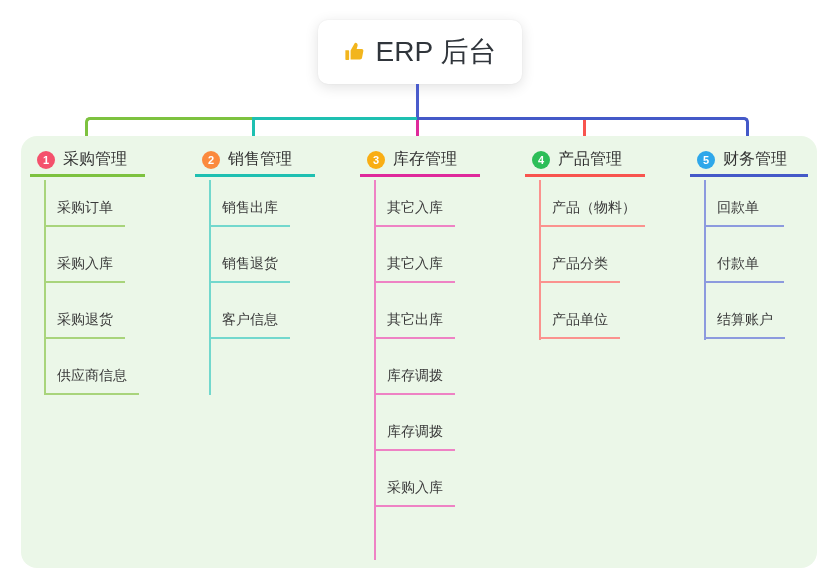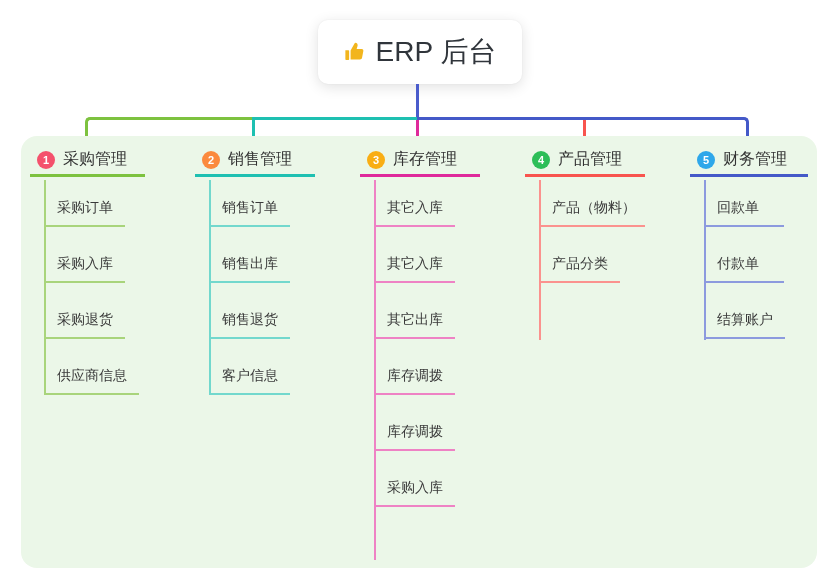--- a/index.html
+++ b/index.html
@@ -100,23 +100,20 @@
         </div>
   </div>
       <div class="branch" style="left: 174px; width: 120px; --line: #1ec0b1; --child-line: #72d8cd; --badge: #fb8a3d;">
     <div class="branch-header">
       <span class="badge">2</span>
       <span class="branch-label">销售管理</span>
     </div>
     <div class="spine" style="height: 215px;"></div>
     <div class="children">
           <div class="child">
-            <span class="child-node">销售订单</span>
-          </div>
-          <div class="child">
             <span class="child-node">销售出库</span>
           </div>
           <div class="child">
             <span class="child-node">销售退货</span>
           </div>
           <div class="child">
             <span class="child-node">客户信息</span>
           </div>
         </div>
   </div>
@@ -153,20 +150,23 @@
       <span class="branch-label">产品管理</span>
     </div>
     <div class="spine" style="height: 160px;"></div>
     <div class="children">
           <div class="child">
             <span class="child-node">产品（物料）</span>
           </div>
           <div class="child">
             <span class="child-node">产品分类</span>
           </div>
+          <div class="child">
+            <span class="child-node">产品单位</span>
+          </div>
         </div>
   </div>
       <div class="branch" style="left: 669px; width: 118px; --line: #4459c8; --child-line: #8c9ade; --badge: #2ea7ea;">
     <div class="branch-header">
       <span class="badge">5</span>
       <span class="branch-label">财务管理</span>
     </div>
     <div class="spine" style="height: 160px;"></div>
     <div class="children">
           <div class="child">

